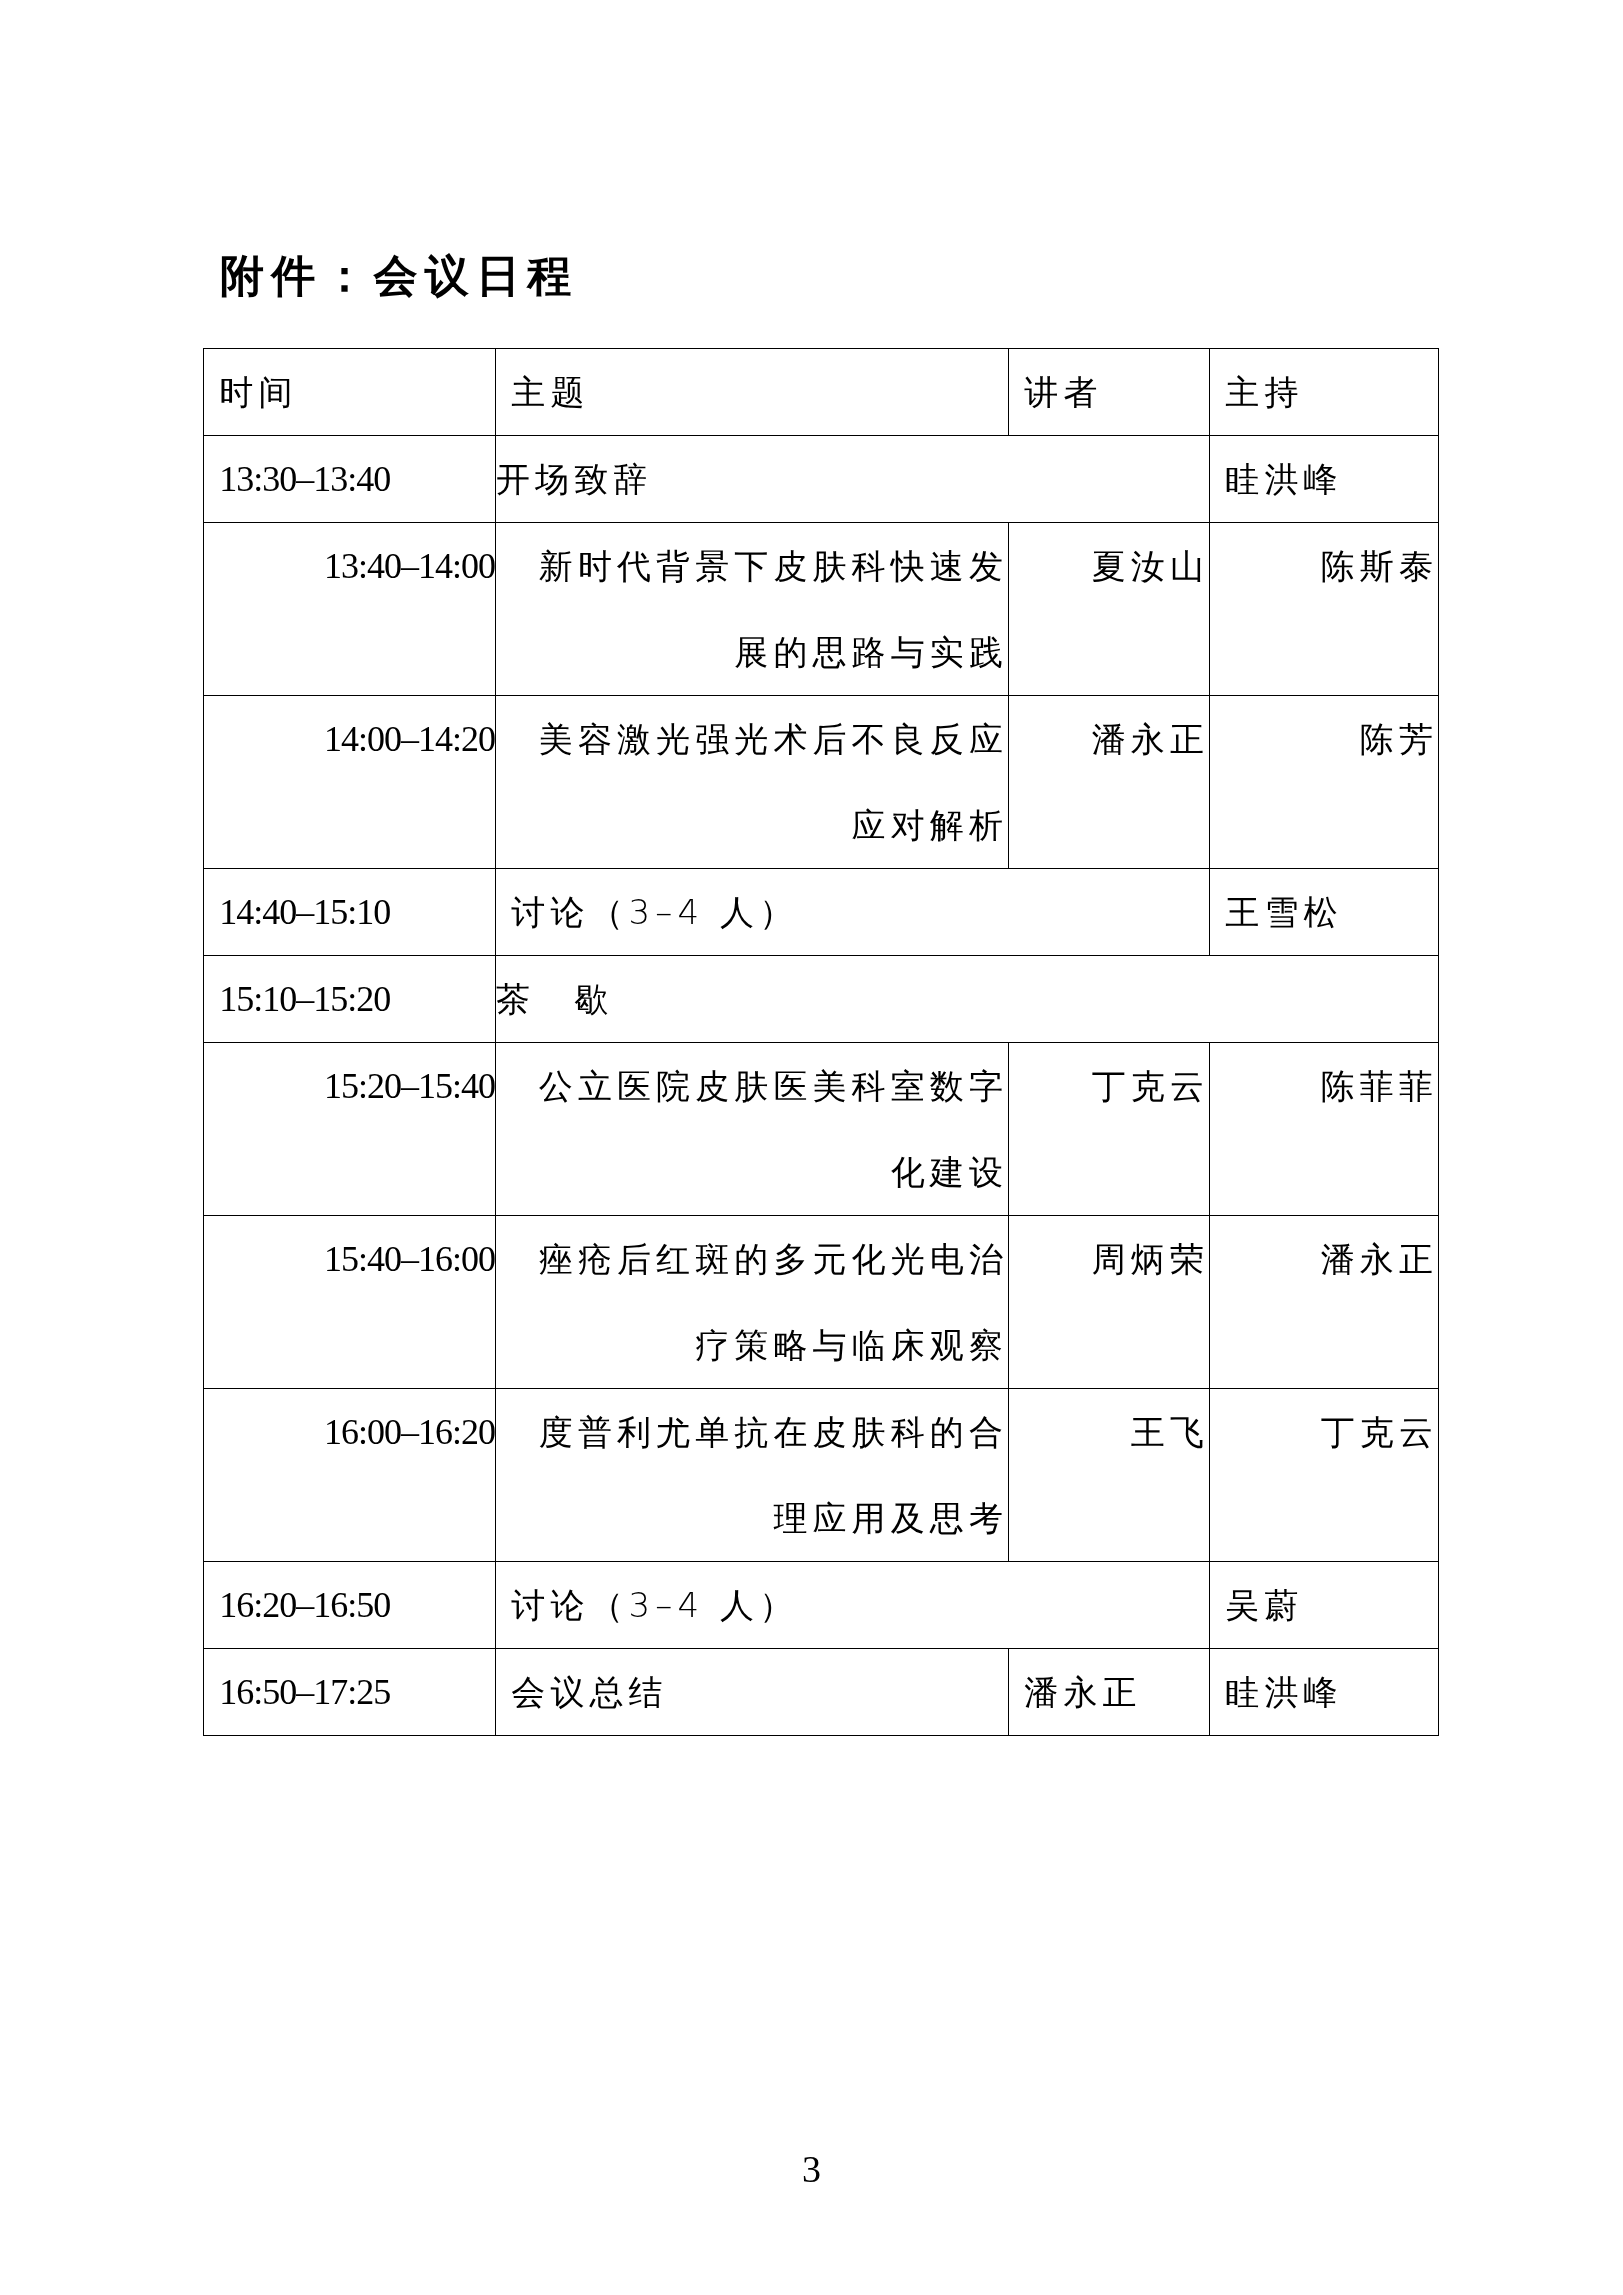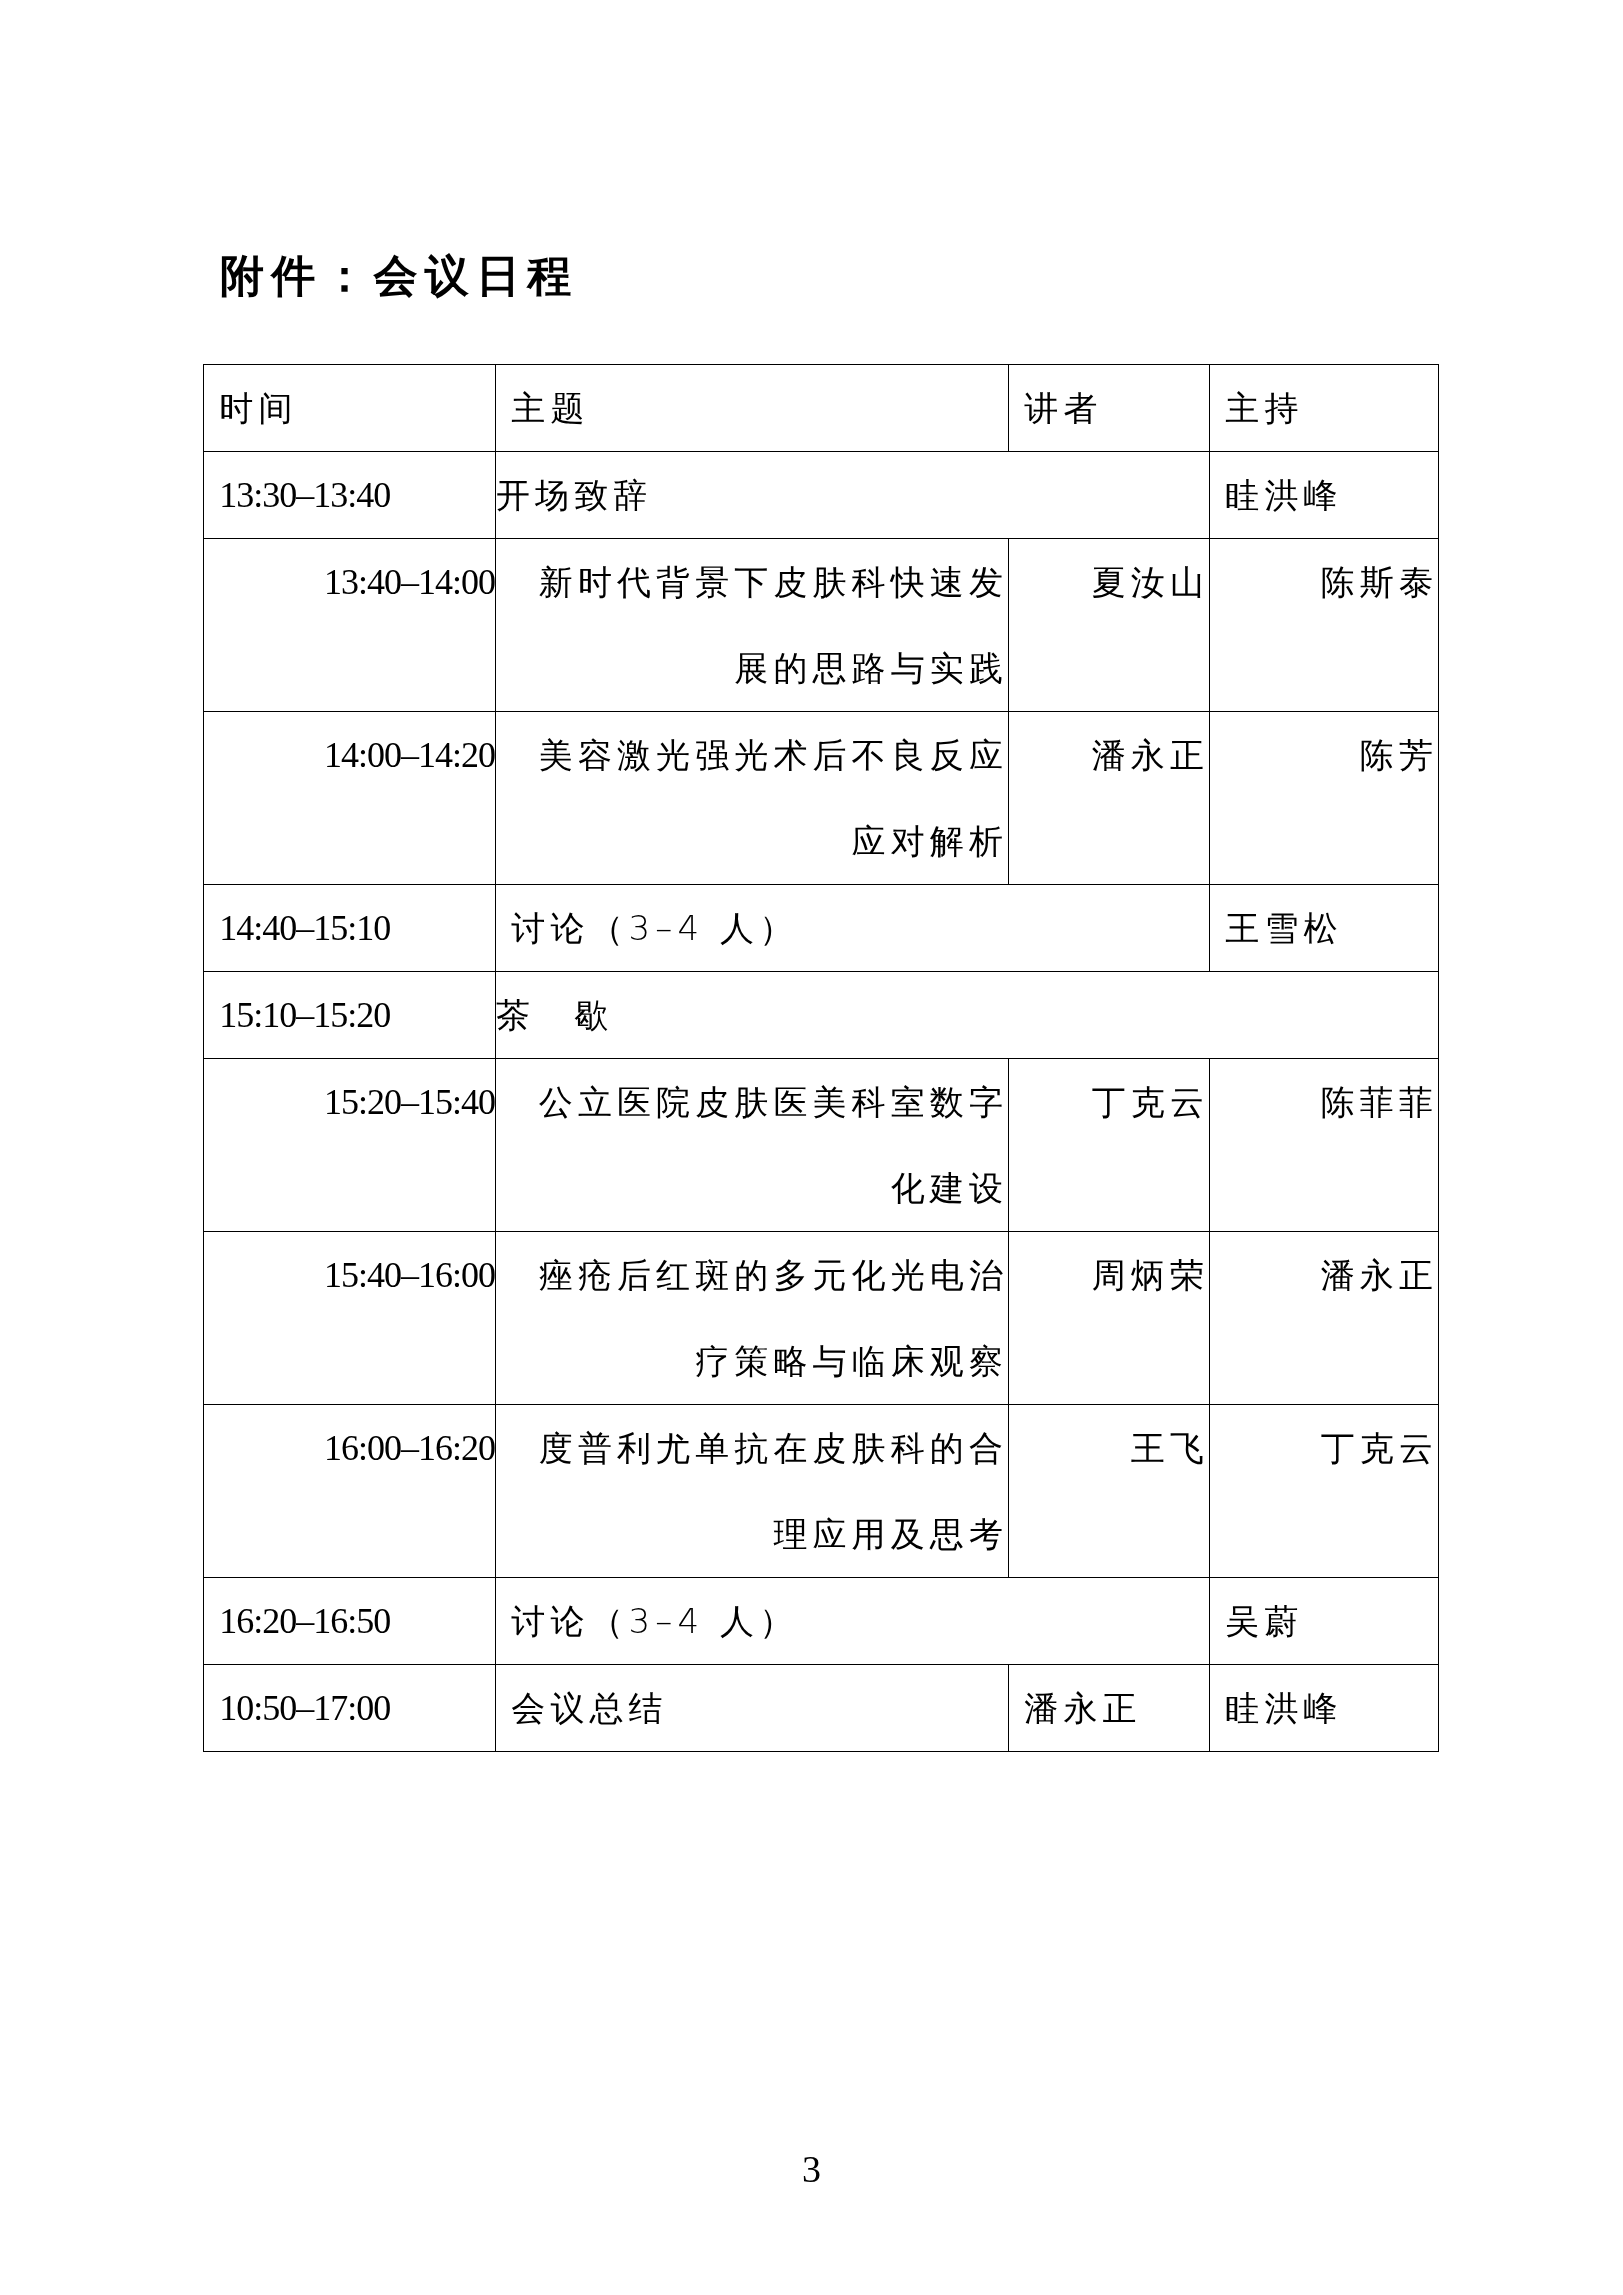--- a/index.html
+++ b/index.html
@@ -1,20 +1,20 @@
 <!DOCTYPE html>
 <html style="font-size:8.2px"><head>
 <meta charset="utf-8">
 <style>
   html, body { margin:0; padding:0; background:#ffffff; }
   body { width:1623px; height:2295px; position:relative; overflow:hidden;
          font-family:"DejaVu Serif","Liberation Serif", serif; color:#000; }
   .title { position:absolute; left:220px; top:245px; font-size:44px; letter-spacing:7.2px;
            font-family:"DejaVu Sans","Liberation Sans", sans-serif; font-weight:700; line-height:61px; white-space:nowrap; }
-  table.sched { position:absolute; left:203px; top:364px; width:1235px; border-collapse:collapse; table-layout:fixed; }
+  table.sched { position:absolute; left:203px; top:348px; width:1235px; border-collapse:collapse; table-layout:fixed; }
   table.sched td { border:1.5px solid #000; vertical-align:top; padding:0 0 0 15.3px;
                    font-size:34px; line-height:86px; font-family:"DejaVu Serif","Liberation Serif", serif; }
   table.sched td.cn { font-family:"DejaVu Sans","Liberation Sans", sans-serif; font-weight:300; letter-spacing:5.1px; }
   table.sched td.time { font-family:"Liberation Serif","DejaVu Serif", serif; font-size:36px; letter-spacing:-1px; padding-left:15.3px; }
   table.sched td.center { text-align:left; padding-left:0; }
   table.sched tr { height:87px; }
   table.sched tr.tall { height:173px;text-align:right; }
   .col-time { width:292px; }
   .col-topic { width:513px; }
   .col-speaker { width:201px; }
@@ -111,21 +111,21 @@
       <td class="cn">丁克云</td>
     </tr>
 
     <tr>
       <td class="time">16:20–16:50</td>
       <td class="cn" colspan="2">讨论（3–4 人）</td>
       <td class="cn">吴蔚</td>
     </tr>
 
     <tr>
-      <td class="time">10:50–17:00</td>
+      <td class="time">16:50–17:25</td>
       <td class="cn">会议总结</td>
       <td class="cn">潘永正</td>
       <td class="cn">眭洪峰</td>
     </tr>
   </tbody>
 </table>
 
 <div class="pagenum">3</div>
 
 

